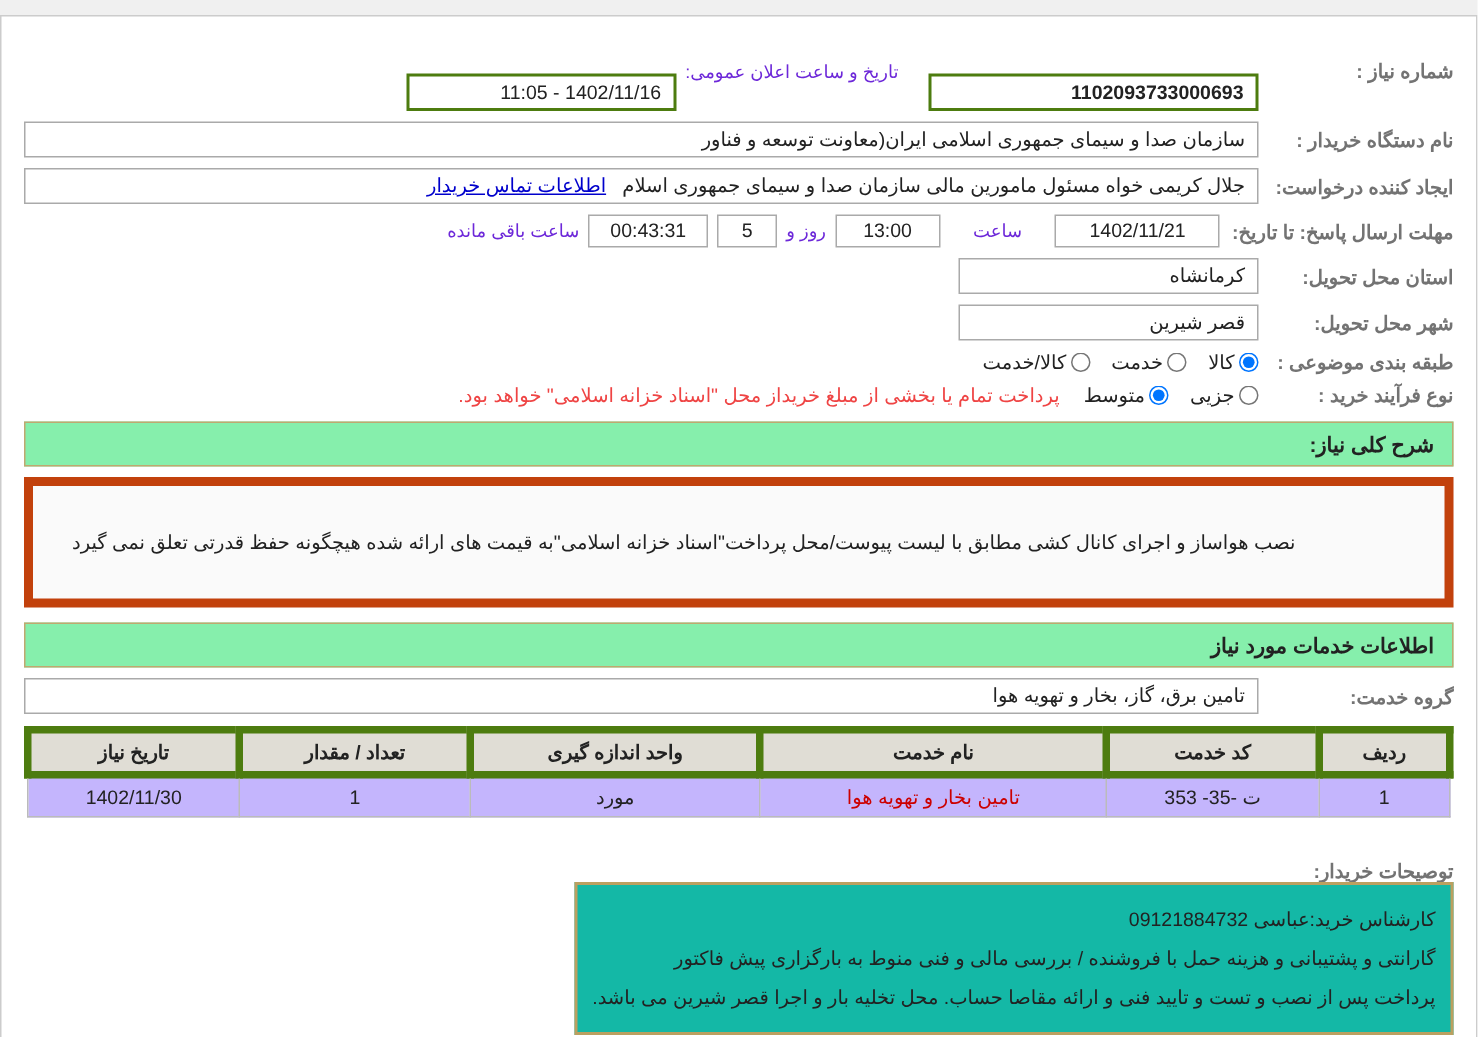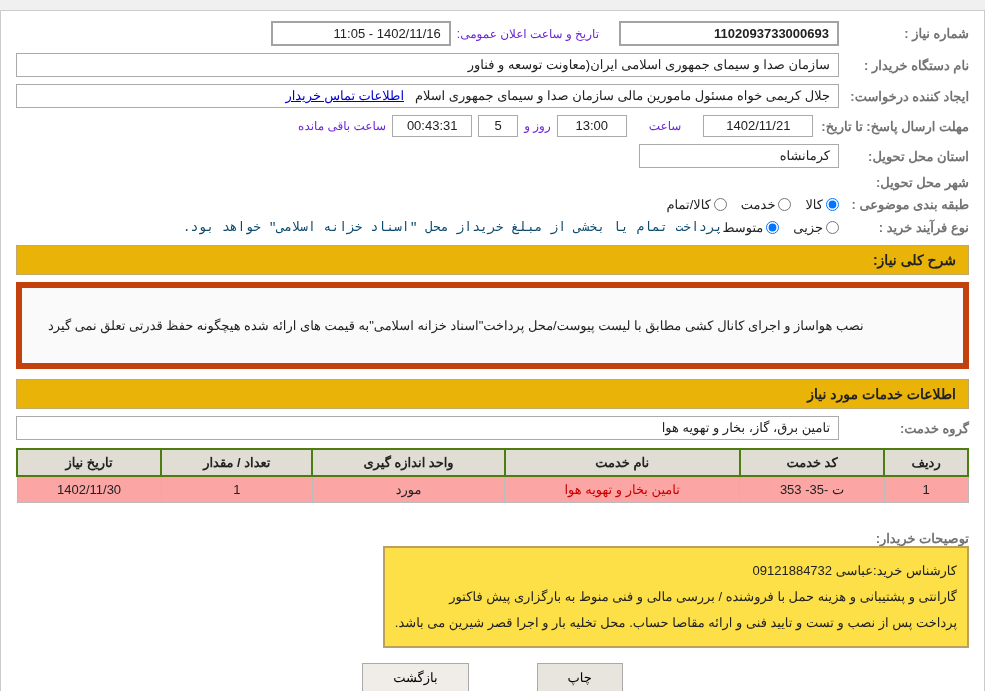--- a/index.html
+++ b/index.html
@@ -47,51 +47,51 @@
       background: #fff;
       padding: 3px 8px;
       min-height: 24px;
       flex: 1;
       text-align: right;
     }
     .value-box.bold {
       font-weight: bold;
     }
     .value-box.gold {
-      border: 2px solid #a3a3a3;
+      border: 2px solid #4d7c0f;
+      margin-top: 28px;
     }
     .small-label {
       font-size: 12px;
       color: #6d28d9;
     }
     .small-box {
       border: 1px solid #aaa;
       background: #fff;
       padding: 2px 6px;
       min-height: 22px;
       text-align: center;
     }
     .link-blue {
       color: #0000cc;
       text-decoration: underline;
       cursor: pointer;
-      font-family: Liberation Serif, serif;
     }
     .radio-group {
       display: flex;
       gap: 14px;
       align-items: center;
     }
     .radio-item {
       display: flex;
       align-items: center;
       gap: 3px;
     }
     .section-header {
-      background: #eab308;
+      background: #86efac;
       border: 1px solid #c0a870;
       padding: 6px 12px;
       font-weight: bold;
       font-size: 14px;
       margin: 10px 0 7px 0;
       text-align: right;
     }
     .description-box {
       border: 6px solid #c2410c;
       background: #fafafa;
@@ -100,35 +100,35 @@
       text-align: left;
       line-height: 1.8;
     }
     .service-table {
       width: 100%;
       border-collapse: collapse;
       margin: 8px 0;
     }
     .service-table th {
       background: #e0ddd5;
-      border: 2px solid #4d7c0f;
+      border: 5px solid #4d7c0f;
       padding: 5px 8px;
       text-align: center;
       font-weight: bold;
     }
     .service-table td {
       border: 1px solid #bbb;
       padding: 5px 8px;
       text-align: center;
-      background: #fca5a5;
+      background: #c4b5fd;
     }
     .buyer-notes {
       border: 2px solid #bba060;
       padding: 10px;
-      background: #fde047;
+      background: #14b8a6;
       text-align: right;
       line-height: 2;
     }
     .btn-group {
       display: flex;
       justify-content: center;
       gap: 20px;
       margin: 15px 0 10px 0;
     }
     .btn {
@@ -188,53 +188,54 @@
       <span class="small-label" style="margin-right:6px;">ساعت باقی مانده</span>
     </div>
 
     <div class="row">
       <span class="label">استان محل تحویل:</span>
       <div class="value-box" style="max-width:200px;">کرمانشاه</div>
     </div>
 
     <div class="row">
       <span class="label">شهر محل تحویل:</span>
+      <div class="value-box" style="max-width:200px;">قصر شیرین</div>
     </div>
 
     <div class="row">
       <span class="label">طبقه بندی موضوعی :</span>
       <div class="radio-group">
         <div class="radio-item">
           <input type="radio" name="tabaqe" checked="" style="">
           <span>کالا</span>
         </div>
         <div class="radio-item">
           <input type="radio" name="tabaqe" style="">
           <span>خدمت</span>
         </div>
         <div class="radio-item">
           <input type="radio" name="tabaqe" style="">
-          <span>کالا/تمام</span>
+          <span>کالا/خدمت</span>
         </div>
       </div>
     </div>
 
     <div class="row">
       <span class="label">نوع فرآیند خرید :</span>
       <div class="radio-group">
         <div class="radio-item">
           <input type="radio" name="farayand" style="">
           <span>جزیی</span>
         </div>
         <div class="radio-item">
           <input type="radio" name="farayand" checked="" style="">
           <span>متوسط</span>
         </div>
       </div>
-      <span style="margin-right:0; color:#0c4a6e;font-family:Liberation Mono, monospace;">پرداخت تمام یا بخشی از مبلغ خریداز محل "اسناد خزانه اسلامی" خواهد بود.</span>
+      <span style="margin-right:16px; color:#ef4444;">پرداخت تمام یا بخشی از مبلغ خریداز محل "اسناد خزانه اسلامی" خواهد بود.</span>
     </div>
 
     <div class="section-header">
       <span>شرح کلی نیاز:</span>
     </div>
     <div class="description-box">نصب هواساز و اجرای کانال کشی مطابق با لیست پیوست/محل پرداخت"اسناد خزانه اسلامی"به قیمت های ارائه شده هیچگونه حفظ قدرتی تعلق نمی گیرد</div>
 
     <div class="section-header">
       <span>اطلاعات خدمات مورد نیاز</span>
     </div>

